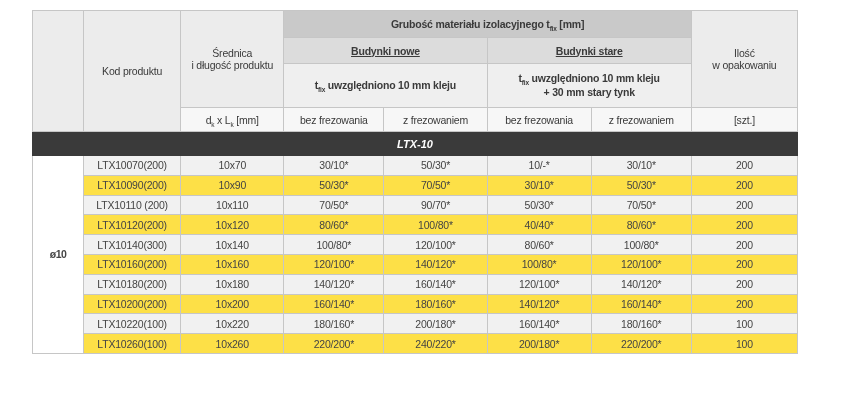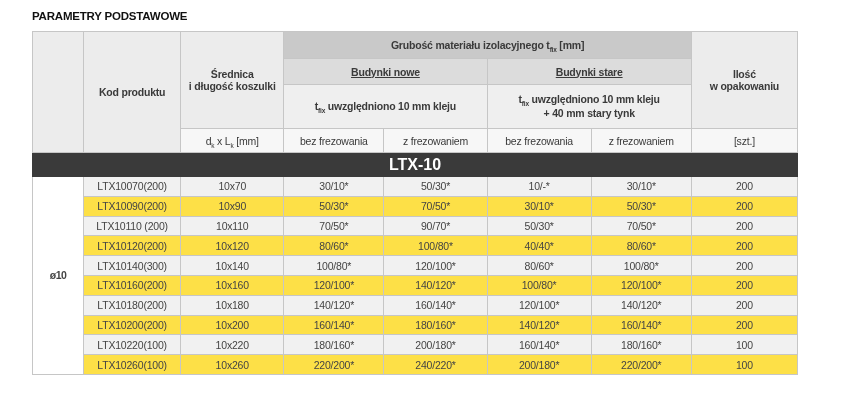--- a/index.html
+++ b/index.html
@@ -36,34 +36,35 @@
     vertical-align: middle;
     padding: 0 2px;
     overflow: hidden;
     white-space: nowrap;
   }
   
   tr.band1 th { height: 26px; }
   tr.band2 th { height: 25px; }
   tr.band3 th { height: 43px; }
   tr.band4 th { height: 23px; font-weight: normal; background: var(--band4_bg); }
-  th.cell-light { background: var(--cell_light); font-weight: bold; color: #2e2e2e; margin-top: 30px; }
+  th.cell-light { background: var(--cell_light); font-weight: normal; color: #2e2e2e; margin-top: 30px; }
   th.grubosc { background: var(--header_gray); font-weight: bold; color: #2e2e2e; }
   th.budynki { background: var(--subheader_gray); font-weight: bold; color: #2e2e2e; text-decoration: underline; }
   th.note { background: var(--note_gray); font-weight: bold; color: #2e2e2e; line-height: 1.25; }
   sub { font-size: 6.5px; line-height: 0; }
   
   tr.banner td {
     background: var(--banner_bg);
     color: #ffffff;
     font-weight: bold;
     height: 23px;
     border-color: var(--banner_bg);
-    font-size: 16px;
+    font-size: 11px;
     letter-spacing: 0;
+    font-style: italic;
   }
   
   tbody.data td { height: 18.8px; font-size: 10.5px; color: #444444; }
   tbody.data tr.odd td { background: var(--zebra); }
   tbody.data tr.even td { background: #fde047; }
   td.code-cell {
     text-align: left;
     padding-left: 5px;
     font-weight: normal;
     color: #1c1c1c;
@@ -73,62 +74,61 @@
     font-weight: bold;
     font-size: 21px;
     color: #111111;
     letter-spacing: -0.5px;
   }
 </style>
 </head>
 <body>
 
 <div class="page">
-  <div class="section-title">PARAMETRY PODSTAWOWE</div>
 
   <table class="spec">
     <colgroup>
       <col style="width:51px">
         <col style="width:97px">
         <col style="width:103px">
       <col style="width:100px">
         <col style="width:103px">
         <col style="width:104px">
       <col style="width:100px">
         <col style="width:106px">
     </colgroup>
     <thead>
       <tr class="band1">
         <th class="cell-light" rowspan="4"></th>
         <th class="cell-light" rowspan="4">
           <span>Kod produktu</span>
         </th>
         <th class="cell-light" rowspan="3">
           <div>Średnica</div>
-          <div>i długość koszulki</div>
+          <div>i długość produktu</div>
         </th>
         <th class="grubosc" colspan="4">
           <span>Grubość materiału izolacyjnego t</span><sub>fix</sub><span> [mm]</span>
         </th>
         <th class="cell-light" rowspan="3">
           <div>Ilość</div>
           <div>w opakowaniu</div>
         </th>
       </tr>
       <tr class="band2">
         <th class="budynki" colspan="2">Budynki nowe</th>
         <th class="budynki" colspan="2">Budynki stare</th>
       </tr>
       <tr class="band3">
         <th class="note" colspan="2">
           <span>t</span><sub>fix</sub><span> uwzględniono 10 mm kleju</span>
         </th>
         <th class="note" colspan="2">
           <div><span>t</span><sub>fix</sub><span> uwzględniono 10 mm kleju</span></div>
-          <div>+ 40 mm stary tynk</div>
+          <div>+ 30 mm stary tynk</div>
         </th>
       </tr>
       <tr class="band4">
         <th>
           <span>d</span><sub>k</sub><span> x L</span><sub>k</sub><span> [mm]</span>
         </th>
         <th>bez frezowania</th>
         <th>z frezowaniem</th>
         <th>bez frezowania</th>
         <th>z frezowaniem</th>

